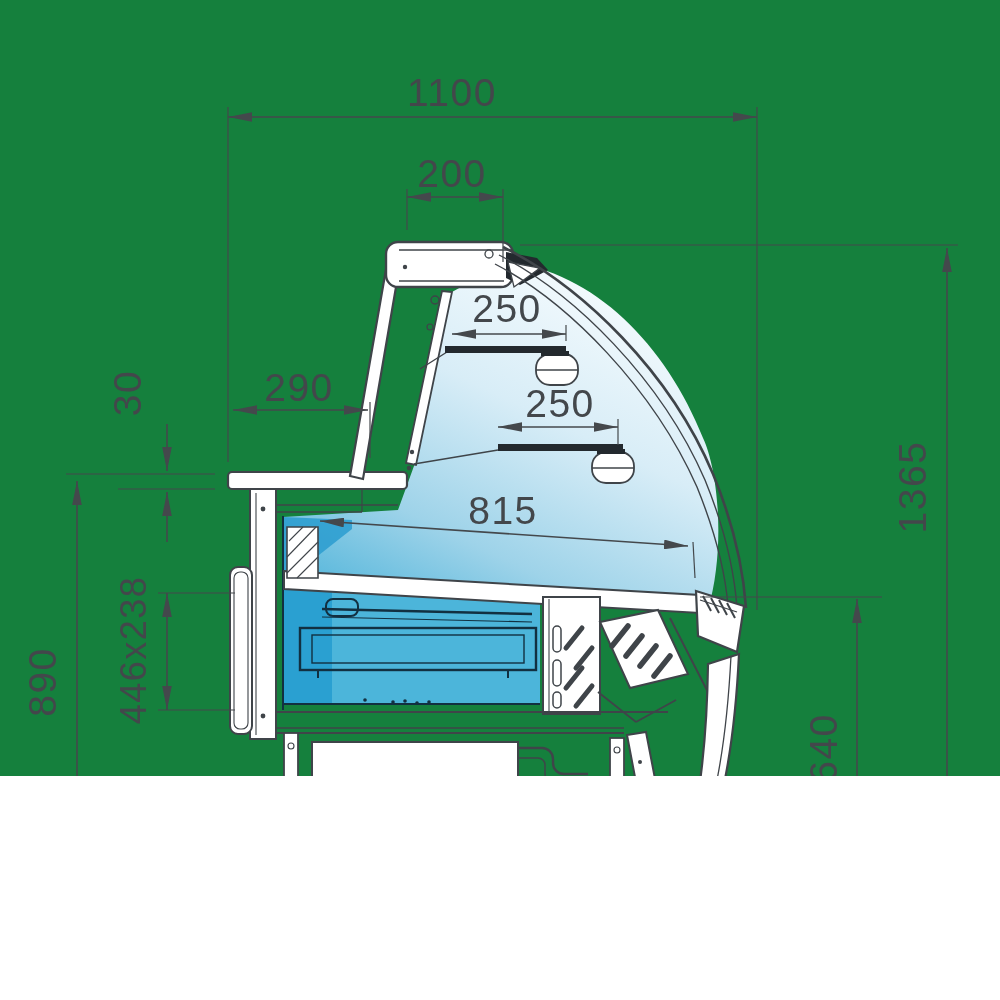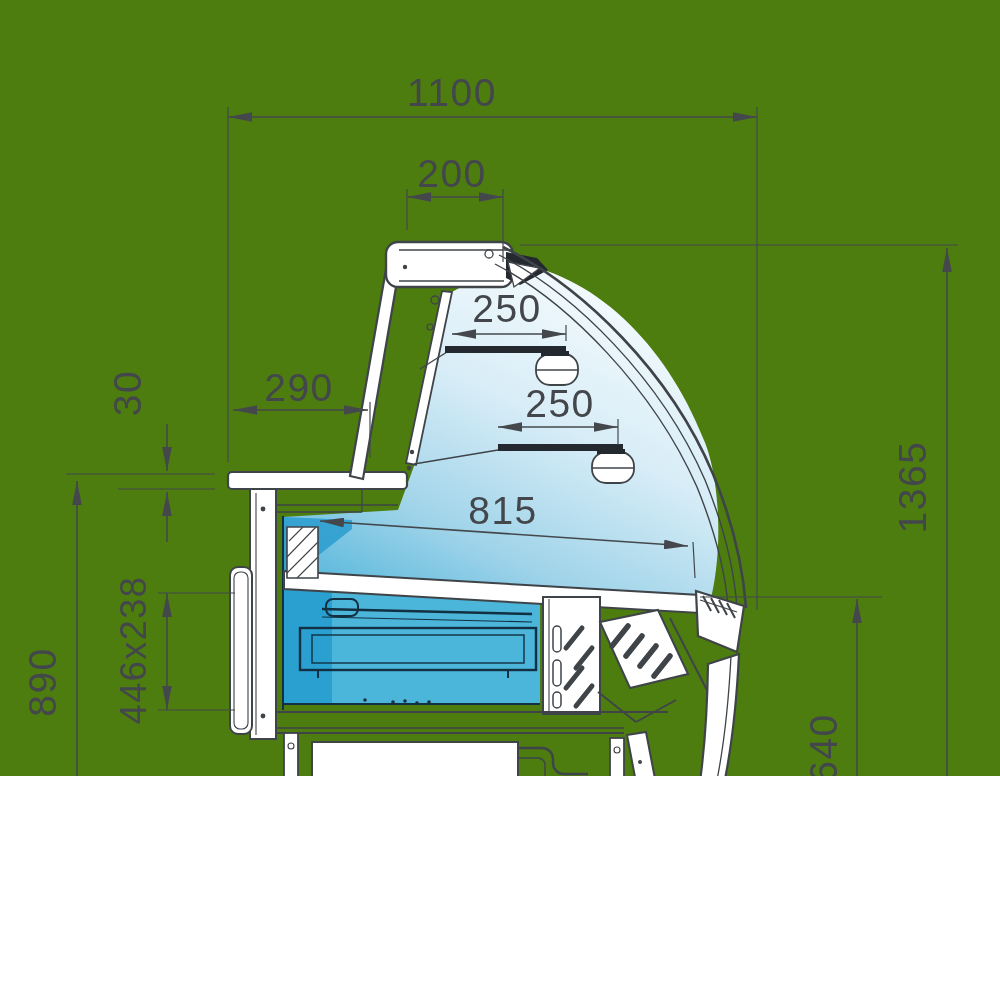--- a/index.html
+++ b/index.html
@@ -1,16 +1,16 @@
 <!DOCTYPE html>
 <html><head>
 <meta charset="utf-8">
 <style>
   html,body{margin:0;padding:0;background:#ffffff;}
-  .stage{width:1000px;height:776px;position:relative;background:#4d7c0f;overflow:hidden;text-align:center;}
+  .stage{width:1000px;height:776px;position:relative;background:#15803d;overflow:hidden;text-align:center;}
   svg{display:block;}
   text{font-family:"Liberation Sans","DejaVu Sans",sans-serif;fill:#43474b;letter-spacing:1.5px;}
   .dim-t{font-size:39px;}
   .dim-s{font-size:36px;}
   .ln{stroke:#3f4449;fill:none;}
   .fw{fill:#ffffff;stroke:#3f4449;}
   .dk{stroke:#123041;fill:none;}
   .dim{stroke:#44484c;fill:none;stroke-width:1.6;}
   .ext{stroke:#44484c;fill:none;stroke-width:1.2;}
   .dark{fill:#23292e;stroke:none;}

